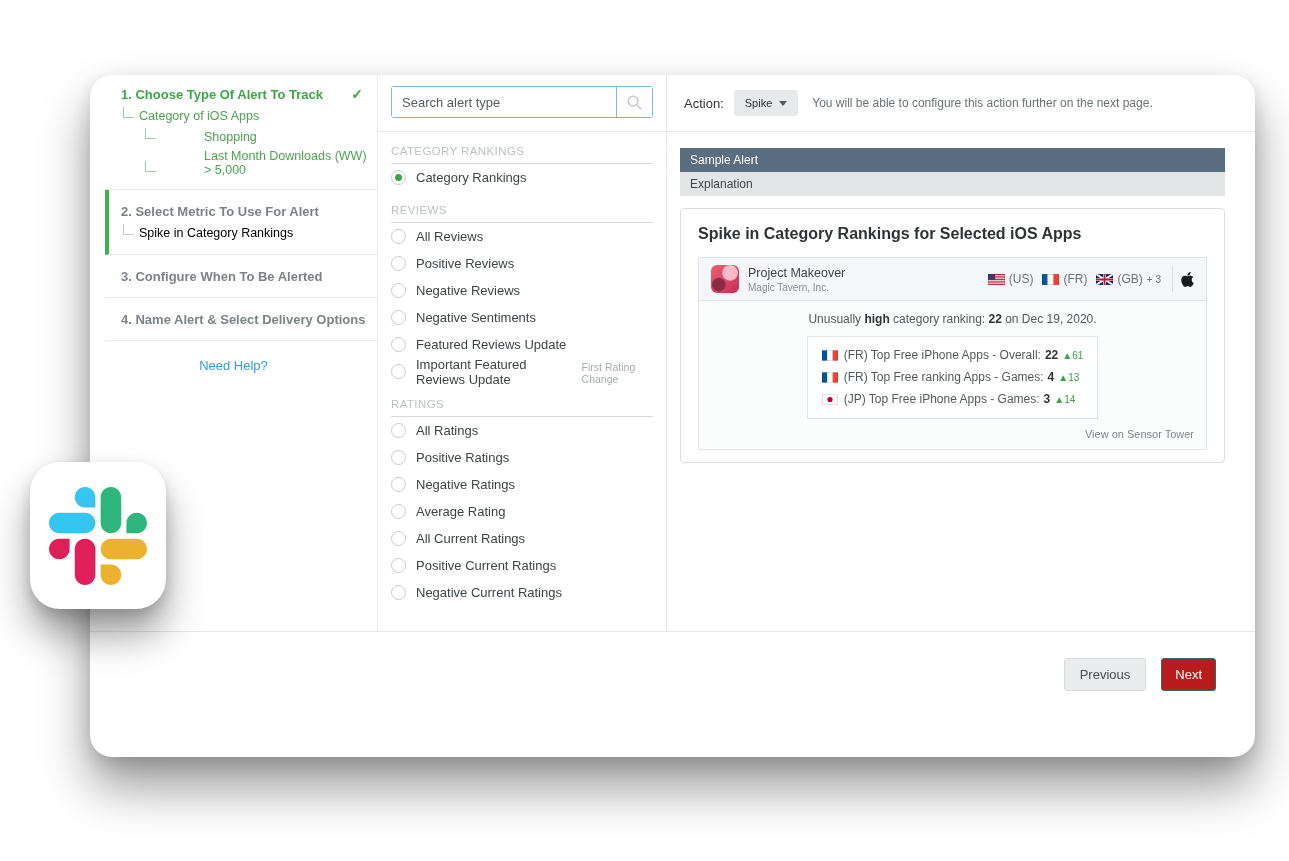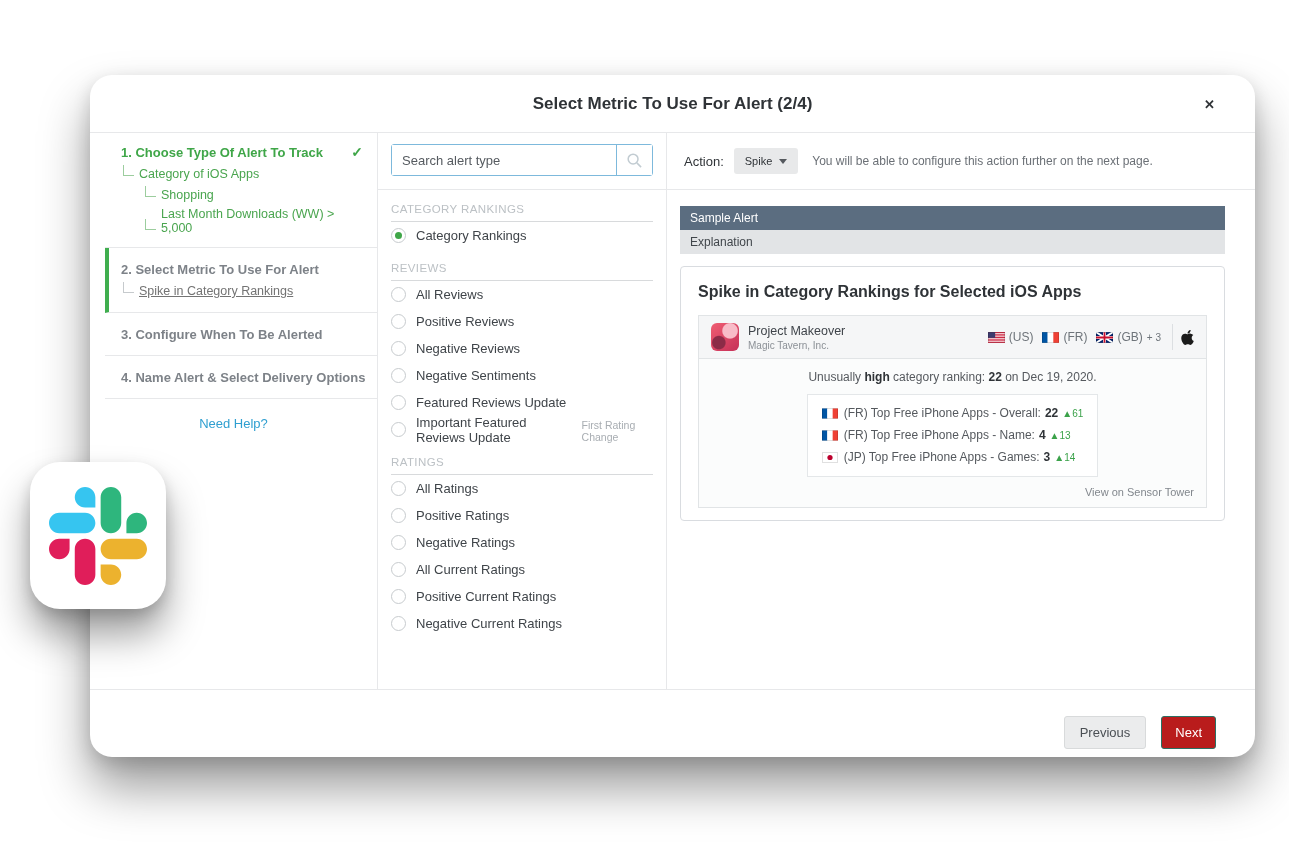--- a/index.html
+++ b/index.html
@@ -30,28 +30,28 @@
 
   
   .sidebar { width:287px; flex:none; overflow:hidden; }
   .step-block { margin-left:15px; border-bottom:1px solid #e7e8ea; padding:11px 10px 12px 16px; }
   .step-block.active { border-left:4px solid #3fae4e; padding-left:12px; padding-top:14px; padding-bottom:14px; }
   .step-title { font-size:13px; font-weight:bold; color:#7d8288; display:flex; align-items:flex-end; }
   .step-title.done { color:#3fa648; }
   .step-check { margin-left:auto; margin-right:4px; color:#3fa648; font-size:14px; font-weight:bold; }
   .tree-row { display:flex; align-items:flex-end; font-size:12.5px; margin-top:5px; }
   .tree-row.green { color:#4aa54f; }
-  .tree-row.gray  { color:#737373;text-decoration:underline; }
+  .tree-row.gray  { color:#000000; }
   .elbow {
     width:11px; height:11px; border-left:1px solid; border-bottom:1px solid;
     margin:0 5px 5px 2px; flex:none;
   }
   .tree-row.green .elbow { border-color:#9ccd9e; }
   .tree-row.gray  .elbow { border-color:#c6cacd; }
-  .indent-2 { margin-left:22px; }
+  .indent-2 { margin-left:22px;gap:43px; }
   .help-link { margin-top:17px; text-align:center; font-size:13px; color:#2f9fd0; cursor:pointer; }
 
   
   .mid {
     width:290px; flex:none; border-left:1px solid #e7e8ea; border-right:1px solid #e7e8ea;
     padding:11px 13px 0; overflow:hidden;
   }
   .search-wrap { display:flex; border:1px solid #7db9dc; border-radius:3px; height:32px; background:#fff; }
   .search-input { flex:1; border:none; outline:none; padding:0 10px; font-size:13px; color:#3c4146; font-family:"Liberation Sans",sans-serif; }
   .search-input::placeholder { color:#565b60; opacity:1; }
@@ -132,24 +132,20 @@
     display:flex; align-items:center; justify-content:center;
   }
 </style>
 </head>
 <body>
 
 <div class="page">
 
   <div class="modal">
 
-    <div class="modal-header">
-      <div class="modal-title">Select Metric To Use For Alert (2/4)</div>
-      <div class="close-x">✕</div>
-    </div>
 
     <div class="modal-body">
 
       <div class="sidebar">
 
         <div class="step-block">
           <div class="step-title done">
             <span>1. Choose Type Of Alert To Track</span>
             <span class="step-check">✓</span>
           </div>
@@ -244,20 +240,24 @@
           <span class="radio"></span>
           <span>All Ratings</span>
         </div>
         <div class="opt">
           <span class="radio"></span>
           <span>Positive Ratings</span>
         </div>
         <div class="opt">
           <span class="radio"></span>
           <span>Negative Ratings</span>
+        </div>
+        <div class="opt">
+          <span class="radio"></span>
+          <span>Average Rating</span>
         </div>
         <div class="opt">
           <span class="radio"></span>
           <span>All Current Ratings</span>
         </div>
         <div class="opt">
           <span class="radio"></span>
           <span>Positive Current Ratings</span>
         </div>
         <div class="opt">
@@ -351,21 +351,21 @@
                     <span>(FR) Top Free iPhone Apps - Overall:</span>
                     <b>22</b>
                     <span class="delta">▲61</span>
                   </div>
                   <div class="rank-row">
                     <svg class="flag-frame" width="16" height="11" viewBox="0 0 19 12">
                       <rect width="6.33" height="12" fill="#0055a4"></rect>
                         <rect x="6.33" width="6.33" height="12" fill="#fff"></rect>
                         <rect x="12.66" width="6.34" height="12" fill="#ef4135"></rect>
                     </svg>
-                    <span>(FR) Top Free iPhone Apps - Name:</span>
+                    <span>(FR) Top Free ranking Apps - Games:</span>
                     <b>4</b>
                     <span class="delta">▲13</span>
                   </div>
                   <div class="rank-row">
                     <svg class="flag-frame" width="16" height="11" viewBox="0 0 19 12">
                       <rect width="19" height="12" fill="#fff"></rect>
                         <circle cx="9.5" cy="6" r="3.1" fill="#bc002d"></circle>
                     </svg>
                     <span>(JP) Top Free iPhone Apps - Games:</span>
                     <b>3</b>

